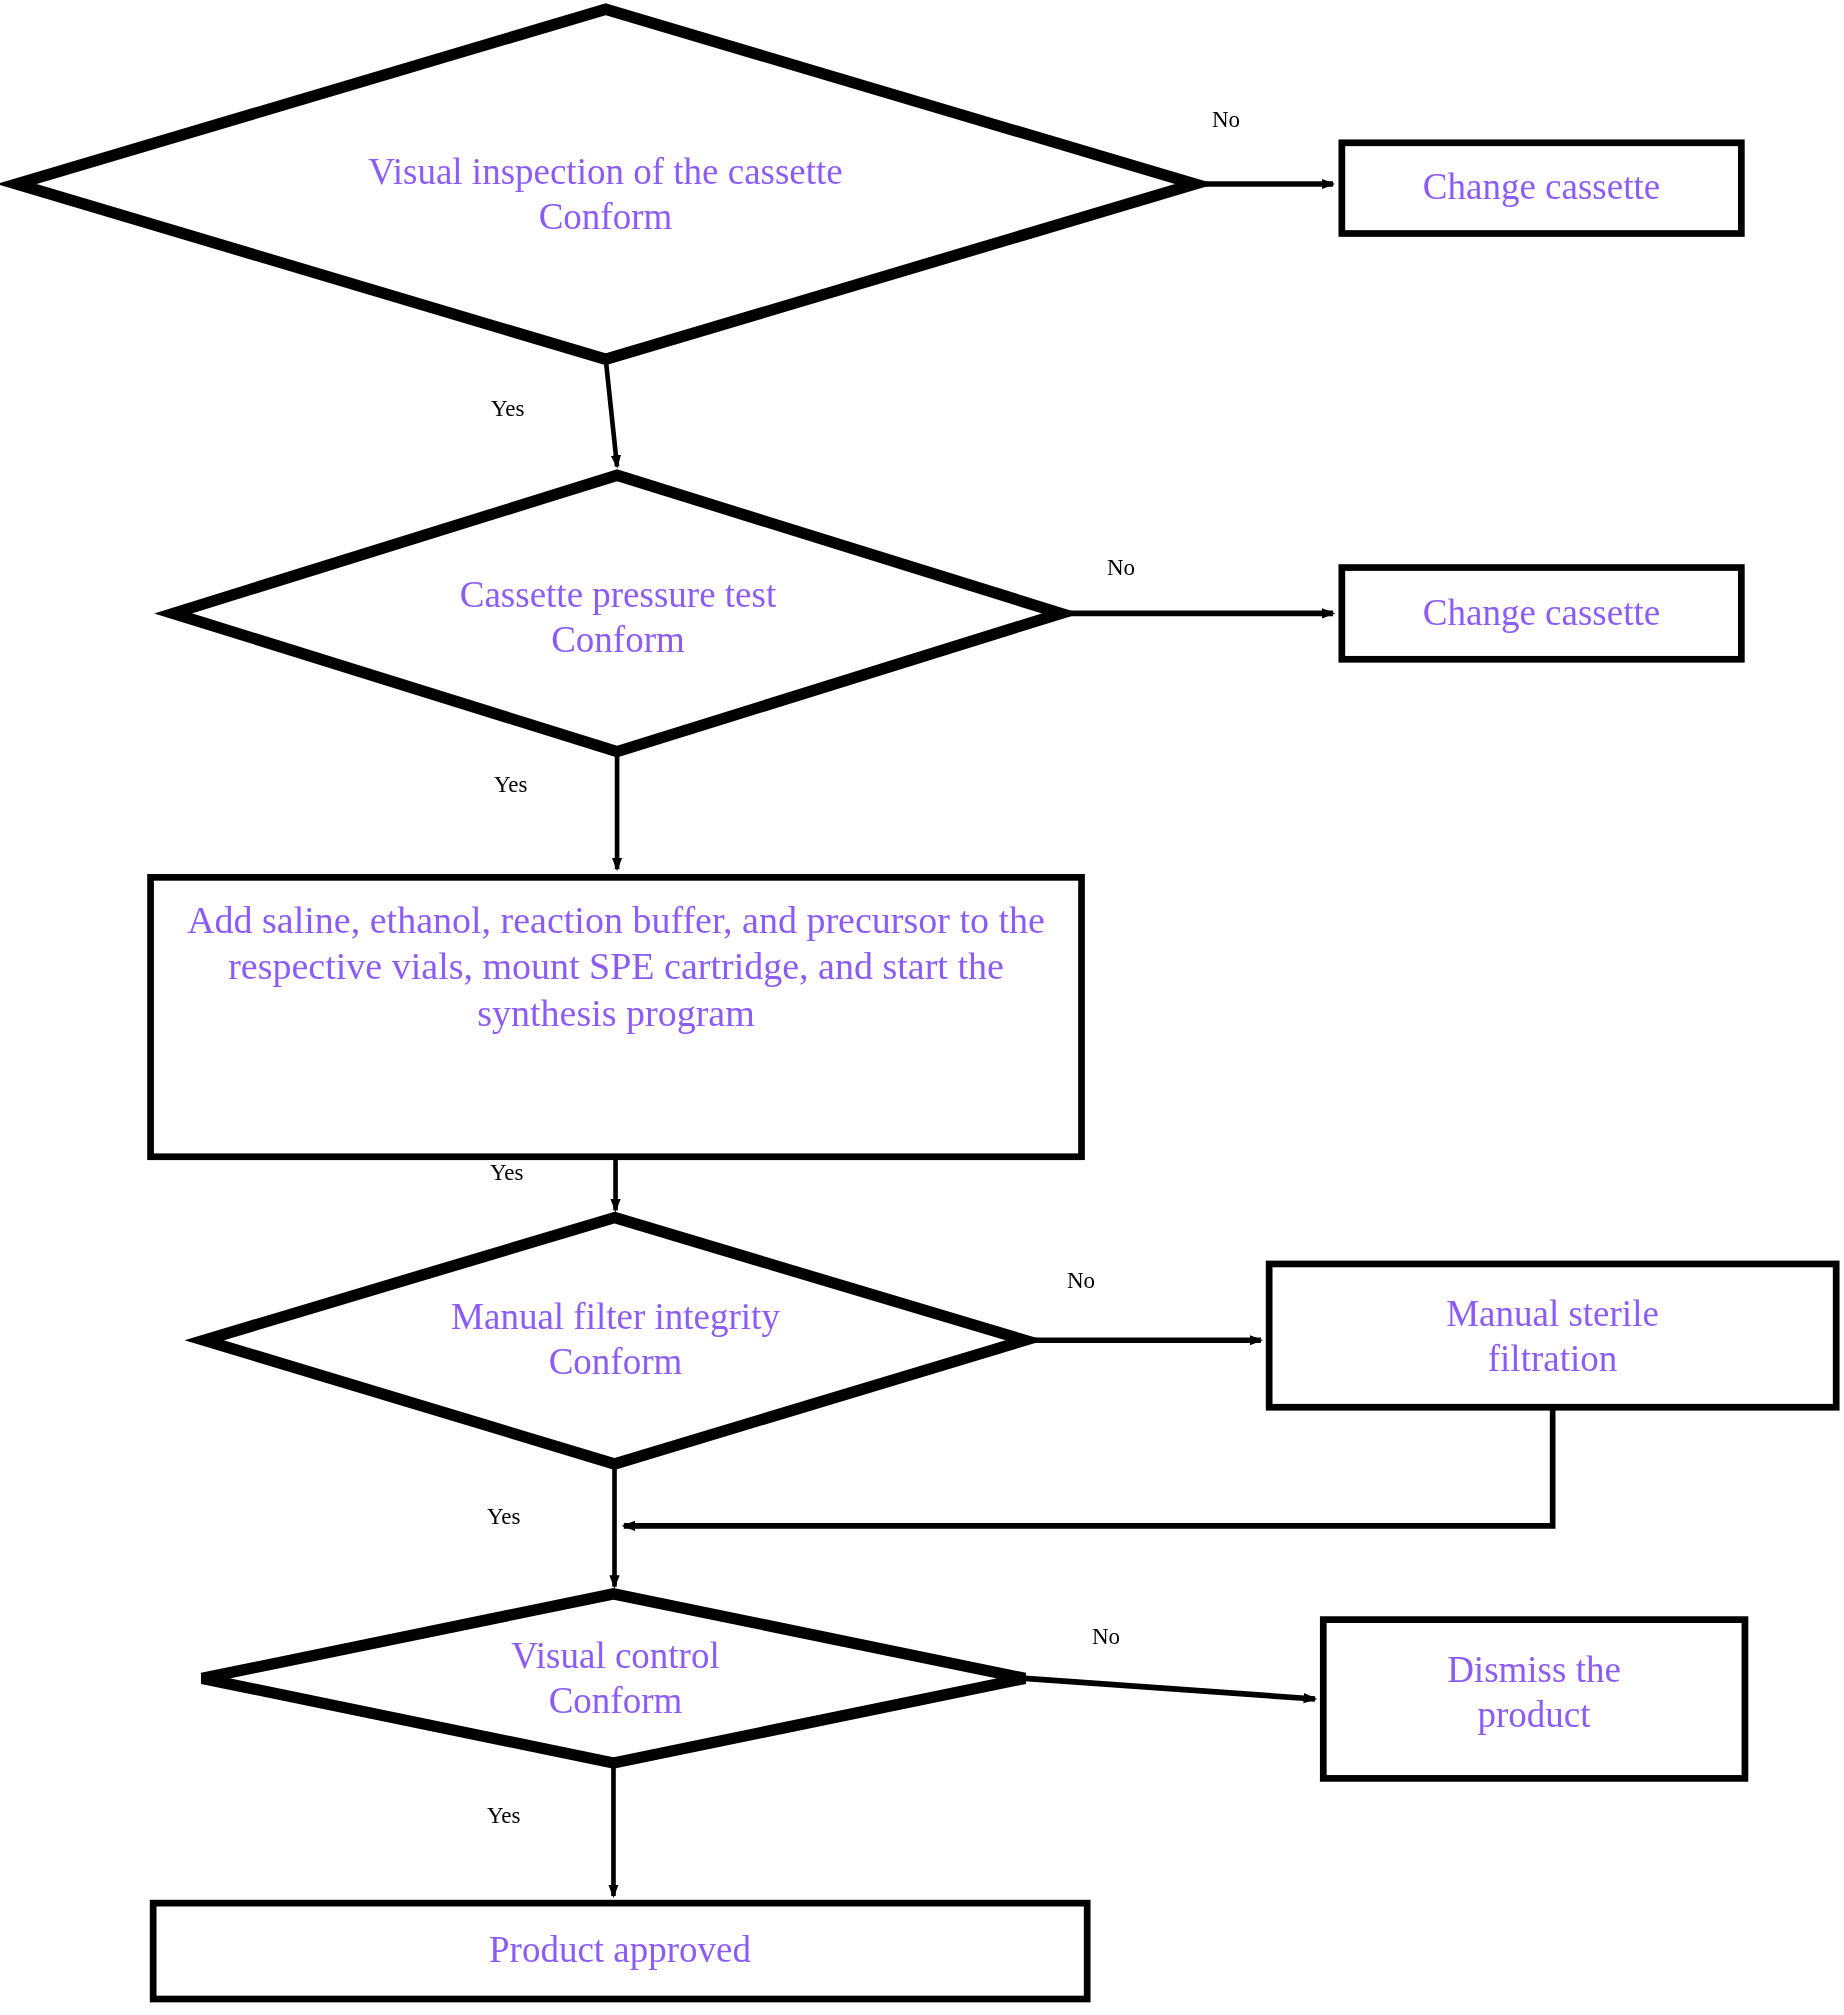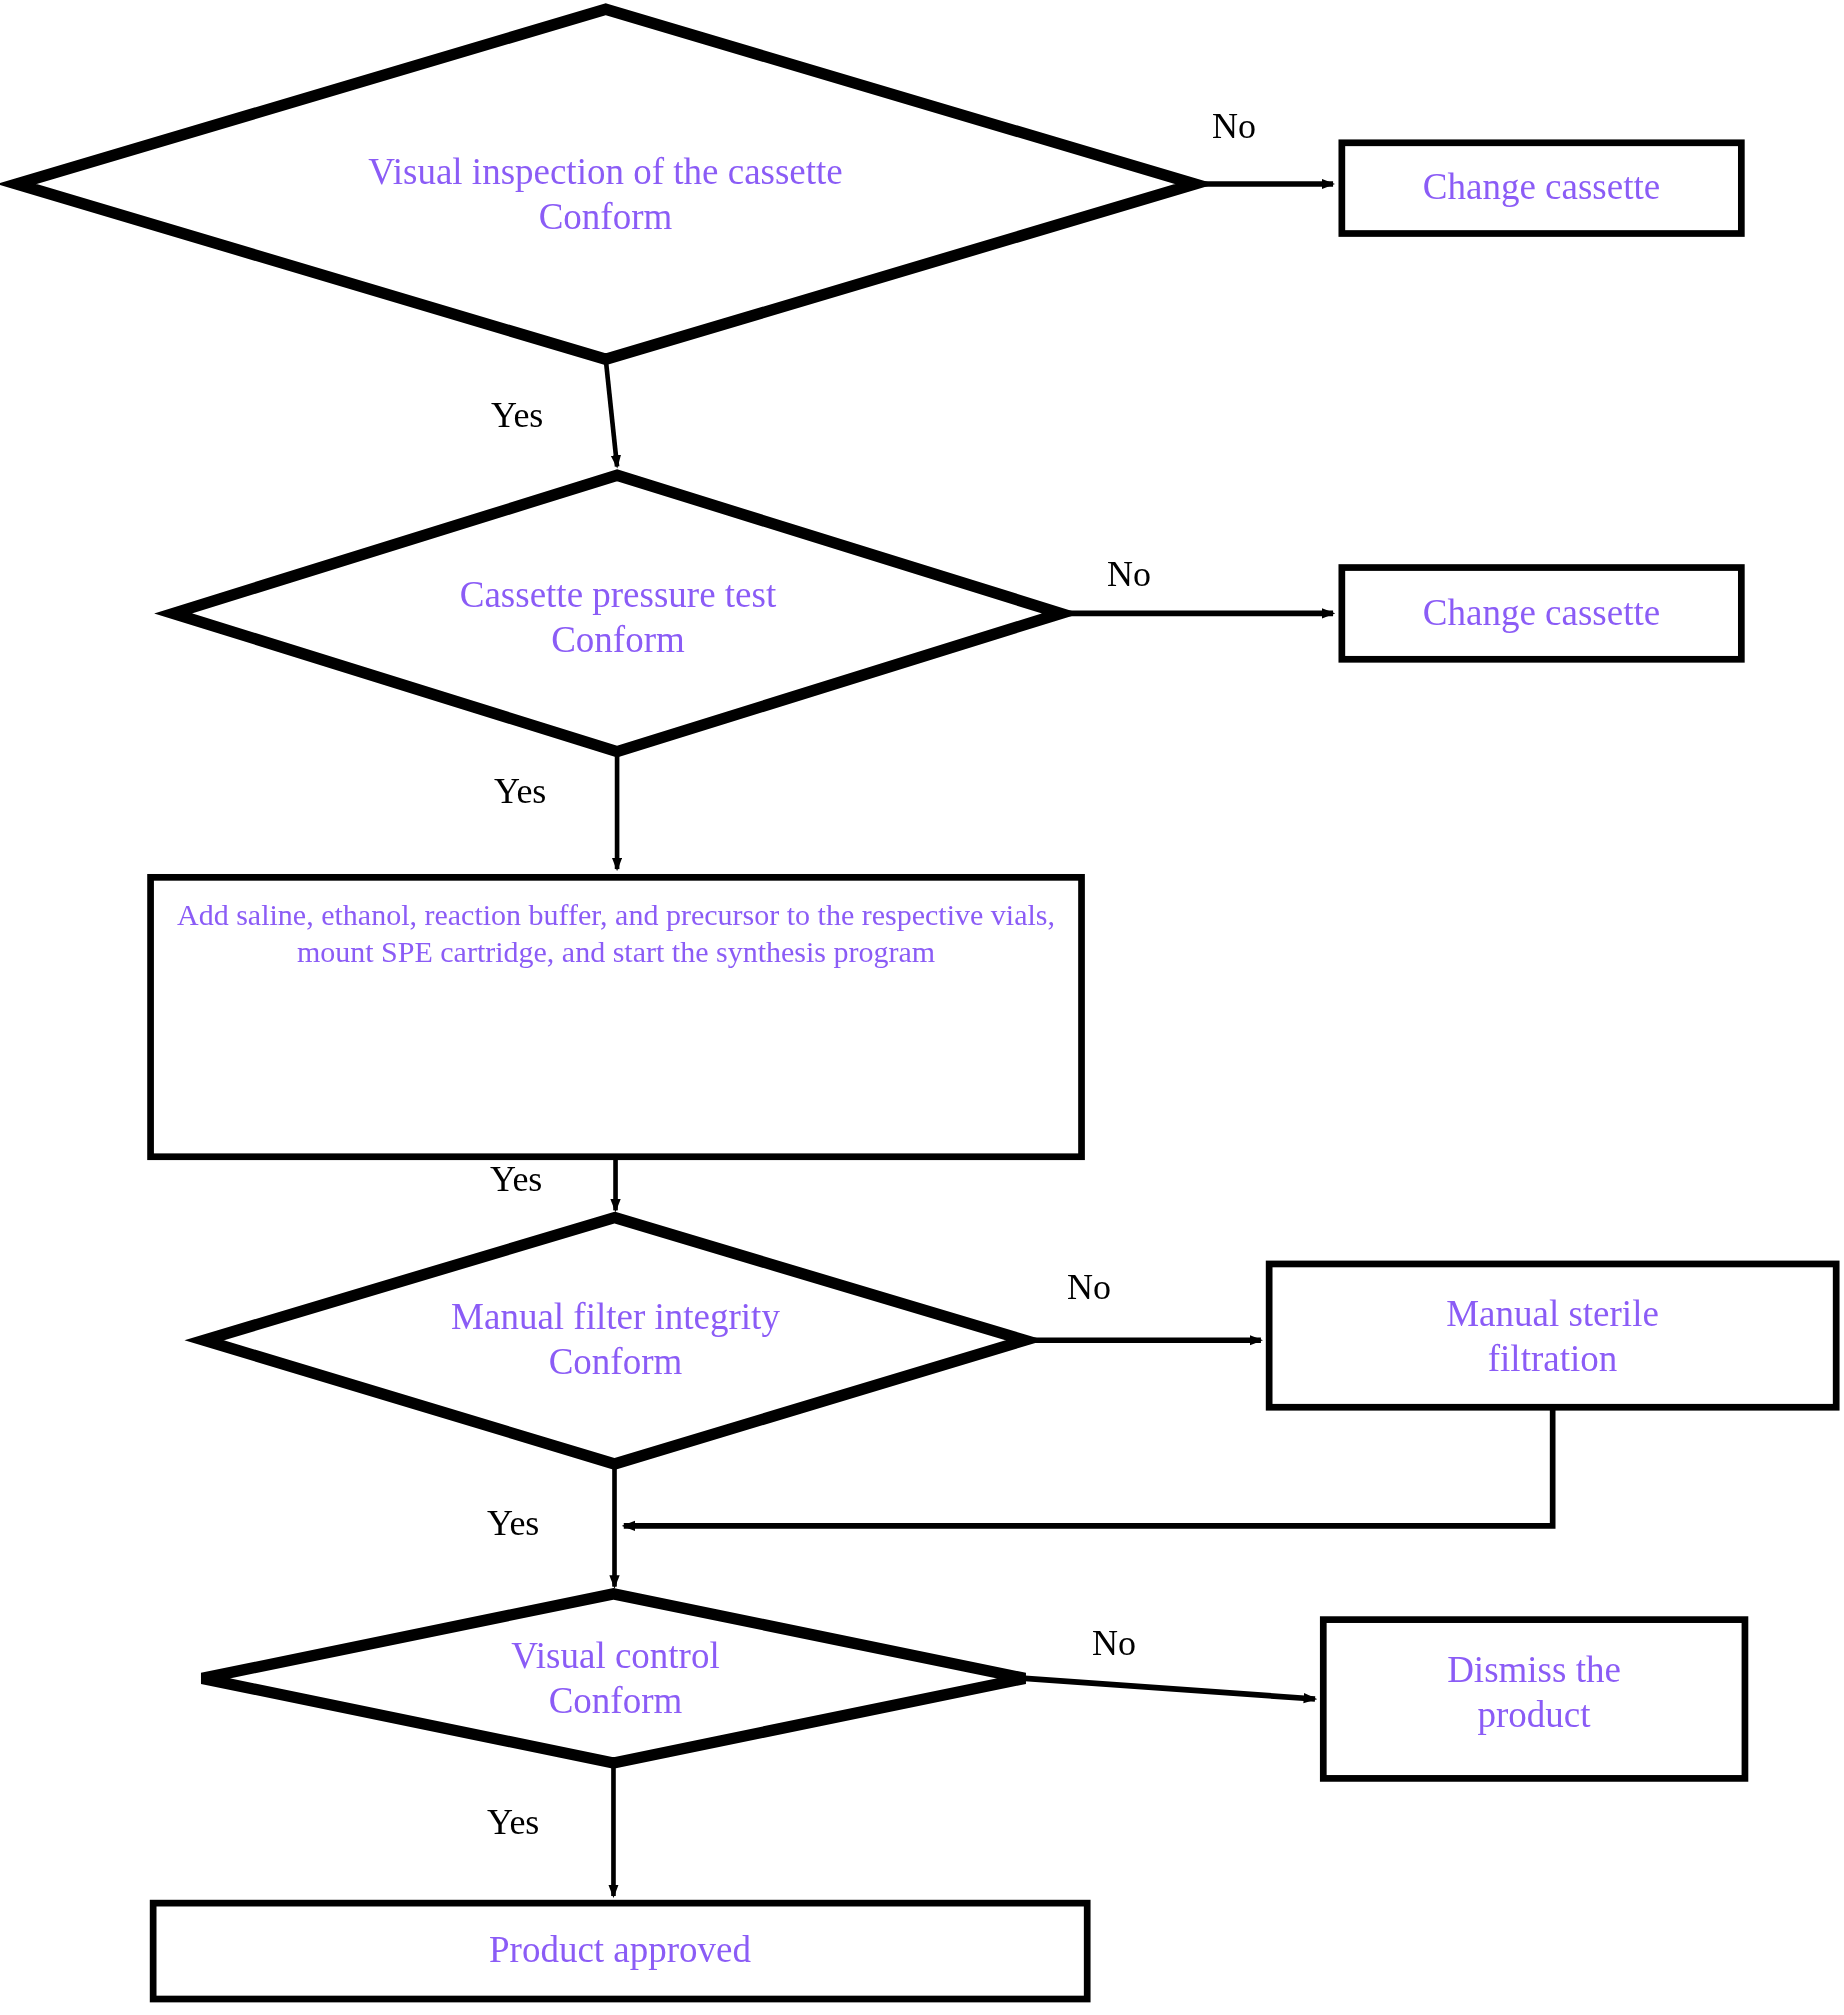--- a/index.html
+++ b/index.html
@@ -28,26 +28,26 @@
     color: #8b5cf6;
     font-family: "Liberation Serif", "DejaVu Serif", serif;
     line-height: 1.22;
     white-space: pre-line;
     pointer-events: none;
   }
   .edge-label {
     position: absolute;
     color: #000000;
     font-family: "Liberation Serif", "DejaVu Serif", serif;
-    font-size: 36px;
+    font-size: 23px;
     line-height: 1;
   }
   .sz-diamond { font-size: 37px; }
   .sz-box     { font-size: 37px; }
-  .sz-process { font-size: 30px; font-family: Liberation Serif, serif; }
+  .sz-process { font-size: 38px; font-family: Liberation Serif, serif; }
 </style>
 </head>
 <body>
 
 <div id="canvas">
 
   <svg class="layer" viewBox="0 0 3579 3909">
     <defs>
       <marker id="arrowhead" markerWidth="16" markerHeight="16" refX="13" refY="6" orient="auto" markerUnits="userSpaceOnUse">
         <path d="M0,0 L16,6 L0,12 z" fill="#000000"></path>

